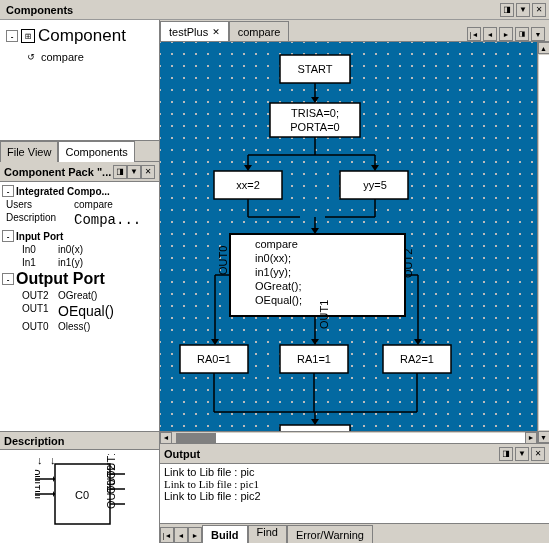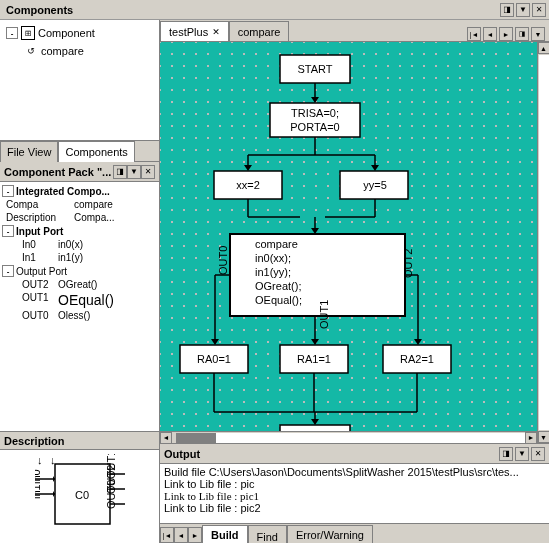--- a/index.html
+++ b/index.html
@@ -22,21 +22,21 @@
   <div style="display:flex;flex:1;overflow:hidden;">
 
     <div style="width:160px;min-width:160px;background:#fff;border-right:1px solid #808080;display:flex;flex-direction:column;">
 
       <div style="flex:0 0 120px;overflow:hidden;">
         <div style="padding:4px;background:#fff;">
 
           <div style="display:flex;align-items:center;padding:2px 2px;cursor:pointer;">
             <span style="width:12px;height:12px;border:1px solid #808080;background:#fff;display:inline-flex;align-items:center;justify-content:center;font-size:8px;font-weight:bold;margin-right:3px;">-</span>
             <span style="width:14px;height:14px;border:1.5px solid #000;display:inline-flex;align-items:center;justify-content:center;font-size:8px;margin-right:3px;background:#fff;">⊞</span>
-            <span style="font-size:11px;">Component</span>
+            <span style="font-size:17px;">Component</span>
           </div>
 
           <div style="display:flex;align-items:center;padding:2px 2px 2px 20px;cursor:pointer;">
             <span style="width:14px;height:14px;display:inline-flex;align-items:center;justify-content:center;font-size:9px;margin-right:3px;">↺</span>
             <span style="font-size:11px;">compare</span>
           </div>
         </div>
       </div>
 
       <div style="display:flex;height:22px;background:#d4d0c8;border-top:1px solid #808080;border-bottom:1px solid #808080;">
@@ -52,44 +52,44 @@
           <button style="width:14px;height:14px;background:#d4d0c8;border:1px solid #808080;font-size:8px;cursor:pointer;">✕</button>
         </div>
         <div style="flex:1;background:#fff;overflow:auto;padding:2px;">
 
           <div style="display:flex;align-items:center;padding:1px 0;cursor:pointer;">
             <span style="width:12px;height:12px;border:1px solid #808080;background:#fff;display:inline-flex;align-items:center;justify-content:center;font-size:8px;font-weight:bold;margin-right:2px;">-</span>
             <span style="font-size:10px;font-weight:bold;">Integrated Compo...</span>
           </div>
 
           <div style="display:flex;padding:1px 4px;">
-            <span style="width:68px;font-size:10px;">Compa</span>
+            <span style="width:68px;font-size:10px;">Users</span>
             <span style="font-size:10px;">compare</span>
           </div>
           <div style="display:flex;padding:1px 4px;">
             <span style="width:68px;font-size:10px;">Description</span>
-            <span style="font-size:10px;">Compa...</span>
+            <span style="font-size:14px;font-family:Liberation Mono, monospace;">Compa...</span>
           </div>
 
           <div style="display:flex;align-items:center;padding:1px 0;cursor:pointer;">
             <span style="width:12px;height:12px;border:1px solid #808080;background:#fff;display:inline-flex;align-items:center;justify-content:center;font-size:8px;font-weight:bold;margin-right:2px;">-</span>
             <span style="font-size:10px;font-weight:bold;">Input Port</span>
           </div>
           <div style="display:flex;padding:1px 4px 1px 20px;">
             <span style="width:36px;font-size:10px;">In0</span>
             <span style="font-size:10px;">in0(x)</span>
           </div>
           <div style="display:flex;padding:1px 4px 1px 20px;">
             <span style="width:36px;font-size:10px;">In1</span>
             <span style="font-size:10px;">in1(y)</span>
           </div>
 
           <div style="display:flex;align-items:center;padding:1px 0;cursor:pointer;">
             <span style="width:12px;height:12px;border:1px solid #808080;background:#fff;display:inline-flex;align-items:center;justify-content:center;font-size:8px;font-weight:bold;margin-right:2px;">-</span>
-            <span style="font-size:10px;font-weight:normal;">Output Port</span>
+            <span style="font-size:16px;font-weight:bold;">Output Port</span>
           </div>
           <div style="display:flex;padding:1px 4px 1px 20px;">
             <span style="width:36px;font-size:10px;">OUT2</span>
             <span style="font-size:10px;">OGreat()</span>
           </div>
           <div style="display:flex;padding:1px 4px 1px 20px;">
             <span style="width:36px;font-size:10px;">OUT1</span>
             <span style="font-size:14px;">OEqual()</span>
           </div>
           <div style="display:flex;padding:1px 4px 1px 20px;">
@@ -147,21 +147,21 @@
         </div>
         <div style="margin-left:auto;display:flex;align-items:center;padding-right:4px;gap:2px;">
           <button style="width:14px;height:14px;background:#d4d0c8;border:1px solid #808080;font-size:7px;cursor:pointer;">|◄</button>
           <button style="width:14px;height:14px;background:#d4d0c8;border:1px solid #808080;font-size:7px;cursor:pointer;">◄</button>
           <button style="width:14px;height:14px;background:#d4d0c8;border:1px solid #808080;font-size:7px;cursor:pointer;">►</button>
           <button style="width:14px;height:14px;background:#d4d0c8;border:1px solid #808080;font-size:7px;cursor:pointer;">◨</button>
           <button style="width:14px;height:14px;background:#d4d0c8;border:1px solid #808080;font-size:7px;cursor:pointer;">▼</button>
         </div>
       </div>
 
-      <div style="flex:1;overflow:hidden;background:#14b8a6;position:relative;">
+      <div style="flex:1;overflow:hidden;background:#0369a1;position:relative;">
 
         <div style="position:absolute;top:0;left:0;right:0;bottom:0;background-image:radial-gradient(circle,#bbb 1px,transparent 1px);background-size:12px 12px;background-position:6px 6px;"></div>
 
         <div style="position:absolute;right:0;top:0;bottom:0;width:12px;background:#d4d0c8;border-left:1px solid #808080;display:flex;flex-direction:column;align-items:center;">
           <button style="width:12px;height:12px;background:#d4d0c8;border:1px solid #808080;font-size:7px;cursor:pointer;padding:0;">▲</button>
           <div style="flex:1;width:10px;background:#fff;margin:1px 0;cursor:pointer;"></div>
           <button style="width:12px;height:12px;background:#d4d0c8;border:1px solid #808080;font-size:7px;cursor:pointer;padding:0;">▼</button>
         </div>
 
         <svg style="position:absolute;top:5px;left:10px;" width="345" height="420" viewBox="0 0 345 420">
@@ -256,33 +256,32 @@
       <div style="flex:0 0 100px;border-top:1px solid #808080;background:#d4d0c8;display:flex;flex-direction:column;">
         <div style="height:20px;background:#d4d0c8;display:flex;align-items:center;padding:0 4px;border-bottom:1px solid #808080;">
           <span style="font-weight:bold;font-size:11px;">Output</span>
           <div style="margin-left:auto;display:flex;gap:2px;align-items:center;">
             <button style="width:14px;height:14px;background:#d4d0c8;border:1px solid #808080;font-size:8px;cursor:pointer;">◨</button>
             <button style="width:14px;height:14px;background:#d4d0c8;border:1px solid #808080;font-size:8px;cursor:pointer;">▼</button>
             <button style="width:14px;height:14px;background:#d4d0c8;border:1px solid #808080;font-size:8px;cursor:pointer;">✕</button>
           </div>
         </div>
         <div style="flex:1;background:#fff;padding:2px 4px;overflow:hidden;font-size:10px;font-family:monospace;color:#000;">
-          <div style="white-space:nowrap;overflow:hidden;text-overflow:ellipsis;">Build file  C:\Users\Jason\Documents\SplitWasher 2015\testPlus\src\tes...</div>
           <div style="white-space:nowrap;">Link to Lib file : pic</div>
           <div style="white-space:nowrap;font-family:Liberation Serif, serif;">Link to Lib file : pic1</div>
           <div style="white-space:nowrap;">Link to Lib file : pic2</div>
         </div>
         <div style="height:20px;background:#d4d0c8;display:flex;align-items:flex-end;border-top:1px solid #808080;">
           <button style="width:14px;height:16px;background:#d4d0c8;border:1px solid #808080;font-size:7px;cursor:pointer;padding:0;">|◄</button>
           <button style="width:14px;height:16px;background:#d4d0c8;border:1px solid #808080;font-size:7px;cursor:pointer;padding:0;">◄</button>
           <button style="width:14px;height:16px;background:#d4d0c8;border:1px solid #808080;font-size:7px;cursor:pointer;padding:0;">►</button>
           <div style="padding:0 8px;border:1px solid #808080;border-bottom:none;background:#fff;cursor:pointer;font-size:10px;height:18px;display:flex;align-items:center;font-weight:bold;">
             <span>Build</span>
           </div>
-          <div style="padding:0 8px;border:1px solid #808080;border-bottom:none;background:#d4d0c8;cursor:pointer;font-size:10px;height:18px;display:flex;align-items:flex-end;">
+          <div style="padding:0 8px;border:1px solid #808080;border-bottom:none;background:#d4d0c8;cursor:pointer;font-size:10px;height:18px;display:flex;align-items:flex-start;">
             <span>Find</span>
           </div>
           <div style="padding:0 8px;border:1px solid #808080;border-bottom:none;background:#d4d0c8;cursor:pointer;font-size:10px;height:18px;display:flex;align-items:center;">
             <span>Error/Warning</span>
           </div>
         </div>
       </div>
     </div>
   </div>
 </div>

